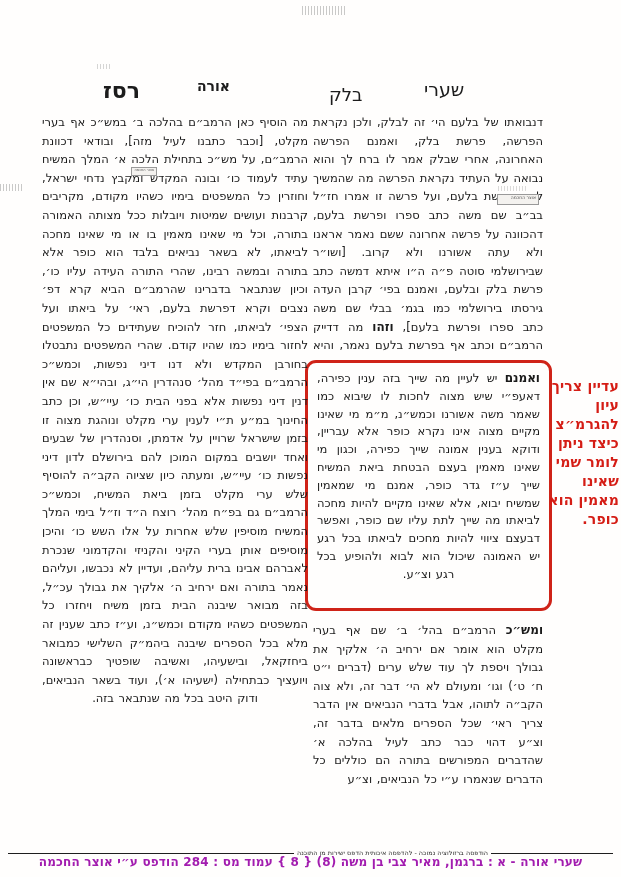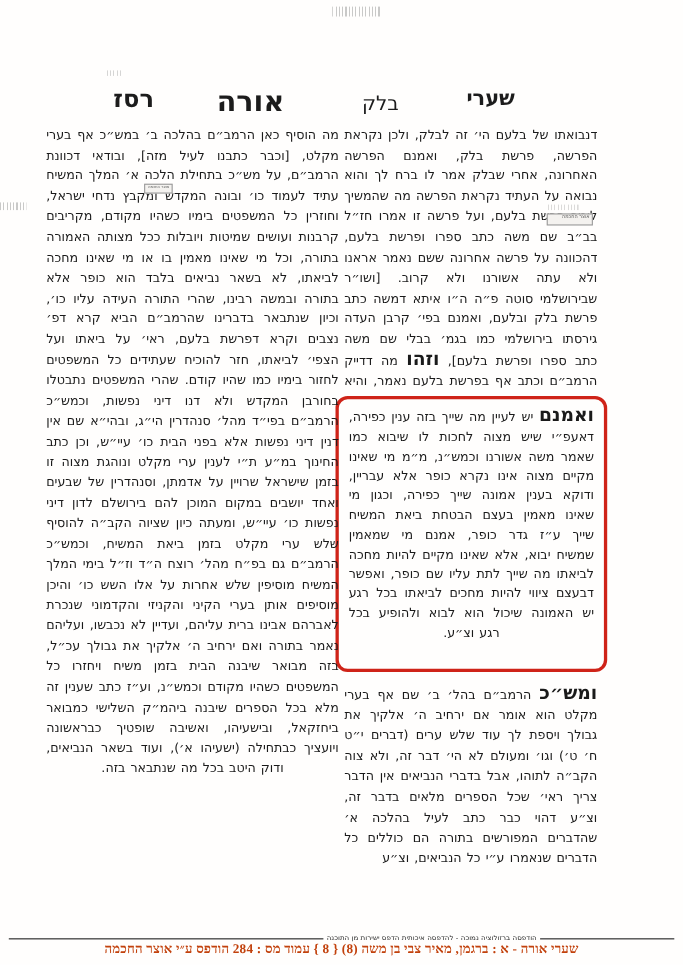--- a/index.html
+++ b/index.html
@@ -7,34 +7,34 @@
     width:621px;height:877px;position:relative;overflow:hidden;
     background:#ffffff;
     font-family:"DejaVu Sans",sans-serif;
     direction:rtl;
   }
   .page{position:absolute;inset:0;background:#fffefd;}
 
   
   .hdr{position:absolute;top:0;left:0;right:0;height:108px;}
   .hdr span{position:absolute;color:#1c1c1c;white-space:nowrap;}
-  .h-t1{left:424px;top:78px;font-size:19px;font-weight:bold;}
+  .h-t1{left:424px;top:78px;font-size:19px;font-weight:normal;}
   .h-pr{left:329px;top:84px;font-size:18px;}
-  .h-t2{left:197px;top:78px;font-size:26px;font-weight:bold;text-align:right;}
+  .h-t2{left:197px;top:78px;font-size:14px;font-weight:bold;text-align:right;}
   .h-pg{left:103px;top:78px;font-size:22px;font-weight:bold;}
 
   
   .col{position:absolute;top:113px;color:#1a1a1a;text-align:justify;}
   .col-right{left:313px;width:230px;}
   .col-left{left:42px;width:266px;height:672px;overflow:hidden;}
   .para{
     margin:0;font-size:11.5px;line-height:18.6px;
     word-spacing:1px;
   }
-  .para .b{font-weight:bold;font-size:17px;}
+  .para .b{font-weight:bold;font-size:12px;}
   .p-first{height:247px;overflow:hidden;text-align-last:center;}
   .p-after{margin-top:10px;height:170px;overflow:hidden;text-align-last:right;}
   .p-left{height:672px;text-align-last:center;}
 
   
   .red-box{
     border:3.5px solid #cf2318;border-radius:11px;
     margin:0 -9px 0 -8px;
     padding:7px 9px 6px 9px;
     min-height:232px;
@@ -69,23 +69,22 @@
   .notice-row{
     position:absolute;top:4px;left:8px;right:8px;
     display:flex;align-items:center;direction:rtl;
   }
   .rule{border-top:1.6px solid #1e1e1e;height:0;}
   .rule-r{width:122px;}
   .rule-l{flex:1;}
   .notice{font-size:6.5px;color:#2a2a2a;white-space:nowrap;padding:0 3px;transform:scaleY(.9);}
   .info{
     position:absolute;top:10px;left:0;right:0;text-align:center;
-    font-size:12px;font-weight:bold;color:#c2410c;letter-spacing:.2px;
+    font-size:12px;font-weight:bold;color:#a21caf;letter-spacing:.2px;
     white-space:nowrap;
-    font-family:Liberation Serif, serif;
   }
 </style>
 </head>
 <body>
 
 <div class="page">
 
   <div class="smudge smudge-top"></div>
   <div class="smudge smudge-left"></div>
   <div class="smudge smudge-hdr"></div>
@@ -103,20 +102,30 @@
     <div class="red-box">
       <p class="para"><span class="b">ואמנם</span><span> יש לעיין מה שייך בזה ענין כפירה, דאעפ״י שיש מצוה לחכות לו שיבוא כמו שאמר משה אשורנו וכמש״נ, מ״מ מי שאינו מקיים מצוה אינו נקרא כופר אלא עבריין, ודוקא בענין אמונה שייך כפירה, וכגון מי שאינו מאמין בעצם הבטחת ביאת המשיח שייך ע״ז גדר כופר, אמנם מי שמאמין שמשיח יבוא, אלא שאינו מקיים להיות מחכה לביאתו מה שייך לתת עליו שם כופר, ואפשר דבעצם ציווי להיות מחכים לביאתו בכל רגע יש האמונה שיכול הוא לבוא ולהופיע בכל רגע וצ״ע.</span></p>
     </div>
     <p class="para p-after"><span class="b">ומש״כ</span><span> הרמב״ם בהל׳ ב׳ שם אף בערי מקלט הוא אומר אם ירחיב ה׳ אלקיך את גבולך ויספת לך עוד שלש ערים (דברים י״ט ח׳ ט׳) וגו׳ ומעולם לא הי׳ דבר זה, ולא צוה הקב״ה לתוהו, אבל בדברי הנביאים אין הדבר צריך ראי׳ שכל הספרים מלאים בדבר זה, וצ״ע דהוי כבר כתב לעיל בהלכה א׳ שהדברים המפורשים בתורה הם כוללים כל הדברים שנאמרו ע״י כל הנביאים, וצ״ע</span></p>
   </div>
 
   <div class="col col-left">
     <p class="para p-left"><span>מה הוסיף כאן הרמב״ם בהלכה ב׳ במש״כ אף בערי מקלט, [וכבר כתבנו לעיל מזה], ובודאי דכוונת הרמב״ם, על מש״כ בתחילת הלכה א׳ המלך המשיח עתיד לעמוד כו׳ ובונה המקדש ומקבץ נדחי ישראל, וחוזרין כל המשפטים בימיו כשהיו מקודם, מקריבים קרבנות ועושים שמיטות ויובלות ככל מצותה האמורה בתורה, וכל מי שאינו מאמין בו או מי שאינו מחכה לביאתו, לא בשאר נביאים בלבד הוא כופר אלא בתורה ובמשה רבינו, שהרי התורה העידה עליו כו׳, וכיון שנתבאר בדברינו שהרמב״ם הביא קרא דפ׳ נצבים וקרא דפרשת בלעם, ראי׳ על ביאתו ועל הצפי׳ לביאתו, חזר להוכיח שעתידים כל המשפטים לחזור בימיו כמו שהיו קודם. שהרי המשפטים נתבטלו בחורבן המקדש ולא דנו דיני נפשות, וכמש״כ הרמב״ם בפי״ד מהל׳ סנהדרין הי״ג, ובהי״א שם אין דנין דיני נפשות אלא בפני הבית כו׳ עיי״ש, וכן כתב החינוך במ״ע ת״י לענין ערי מקלט ונוהגת מצוה זו בזמן שישראל שרויין על אדמתן, וסנהדרין של שבעים ואחד יושבים במקום המוכן להם בירושלם לדון דיני נפשות כו׳ עיי״ש, ומעתה כיון שציוה הקב״ה להוסיף שלש ערי מקלט בזמן ביאת המשיח, וכמש״כ הרמב״ם גם בפ״ח מהל׳ רוצח ה״ד וז״ל בימי המלך המשיח מוסיפין שלש אחרות על אלו השש כו׳ והיכן מוסיפים אותן בערי הקיני והקניזי והקדמוני שנכרת לאברהם אבינו ברית עליהם, ועדיין לא נכבשו, ועליהם נאמר בתורה ואם ירחיב ה׳ אלקיך את גבולך עכ״ל, בזה מבואר שיבנה הבית בזמן משיח ויחזרו כל המשפטים כשהיו מקודם וכמש״נ, וע״ז כתב שענין זה מלא בכל הספרים שיבנה ביהמ״ק השלישי כמבואר ביחזקאל, ובישעיהו, ואשיבה שופטיך כבראשונה ויועציך כבתחילה (ישעיהו א׳), ועוד בשאר הנביאים, ודוק היטב בכל מה שנתבאר בזה.</span></p>
   </div>
 
+  <div class="margin-note">
+    <div>עדיין צריך</div>
+    <div>עיון</div>
+    <div>להגרמ״צ</div>
+    <div>כיצד ניתן</div>
+    <div>לומר שמי</div>
+    <div>שאינו</div>
+    <div>מאמין הוא</div>
+    <div>כופר.</div>
+  </div>
 
   <div class="micro-stamp stamp-1">אוצר החכמה</div>
   <div class="micro-stamp stamp-2">אוצר החכמה</div>
 
   <div class="footer">
     <div class="notice-row">
       <span class="rule rule-r"></span>
       <span class="notice">הודפסה ברזולוציה נמוכה - להדפסה איכותית הדפס ישירות מן התוכנה</span>
       <span class="rule rule-l"></span>
     </div>

